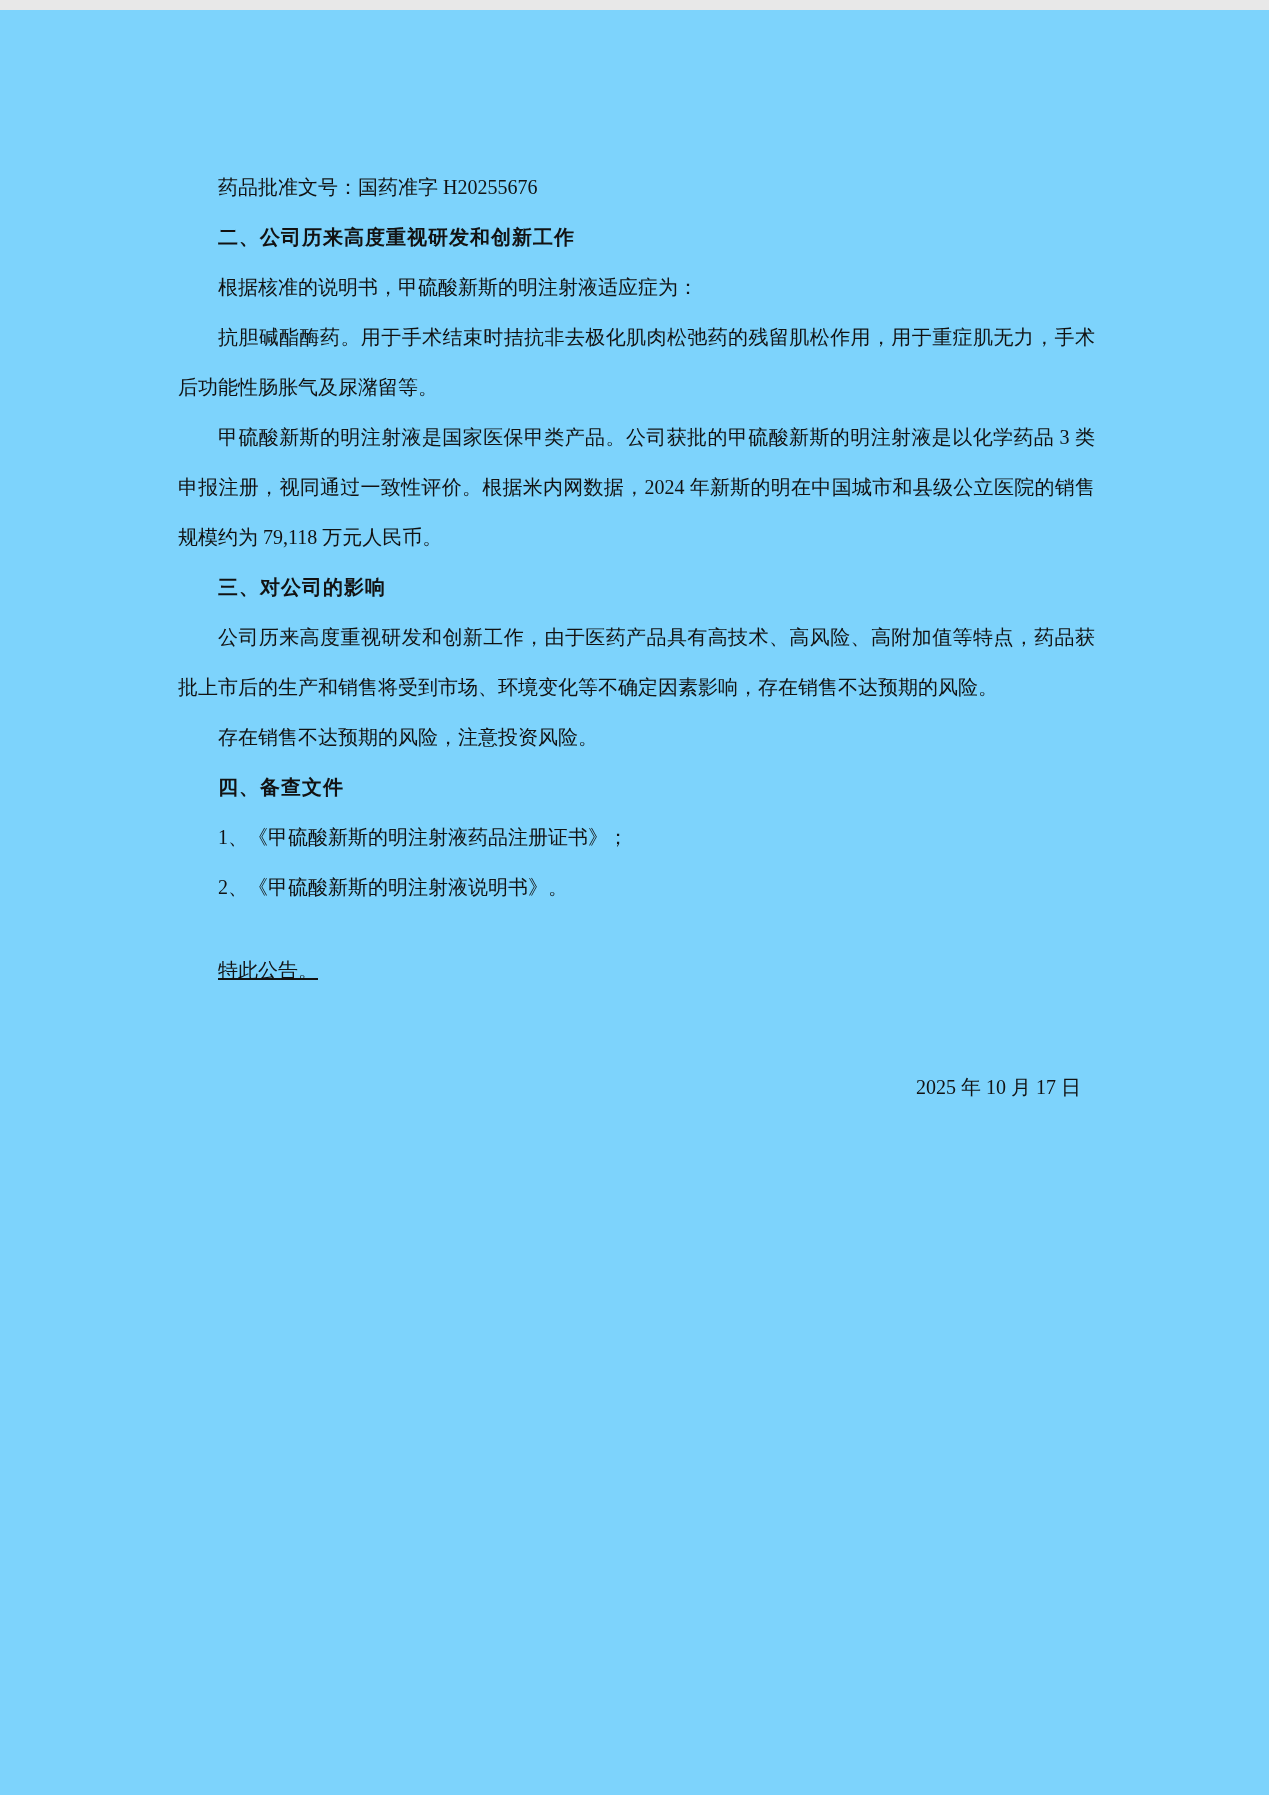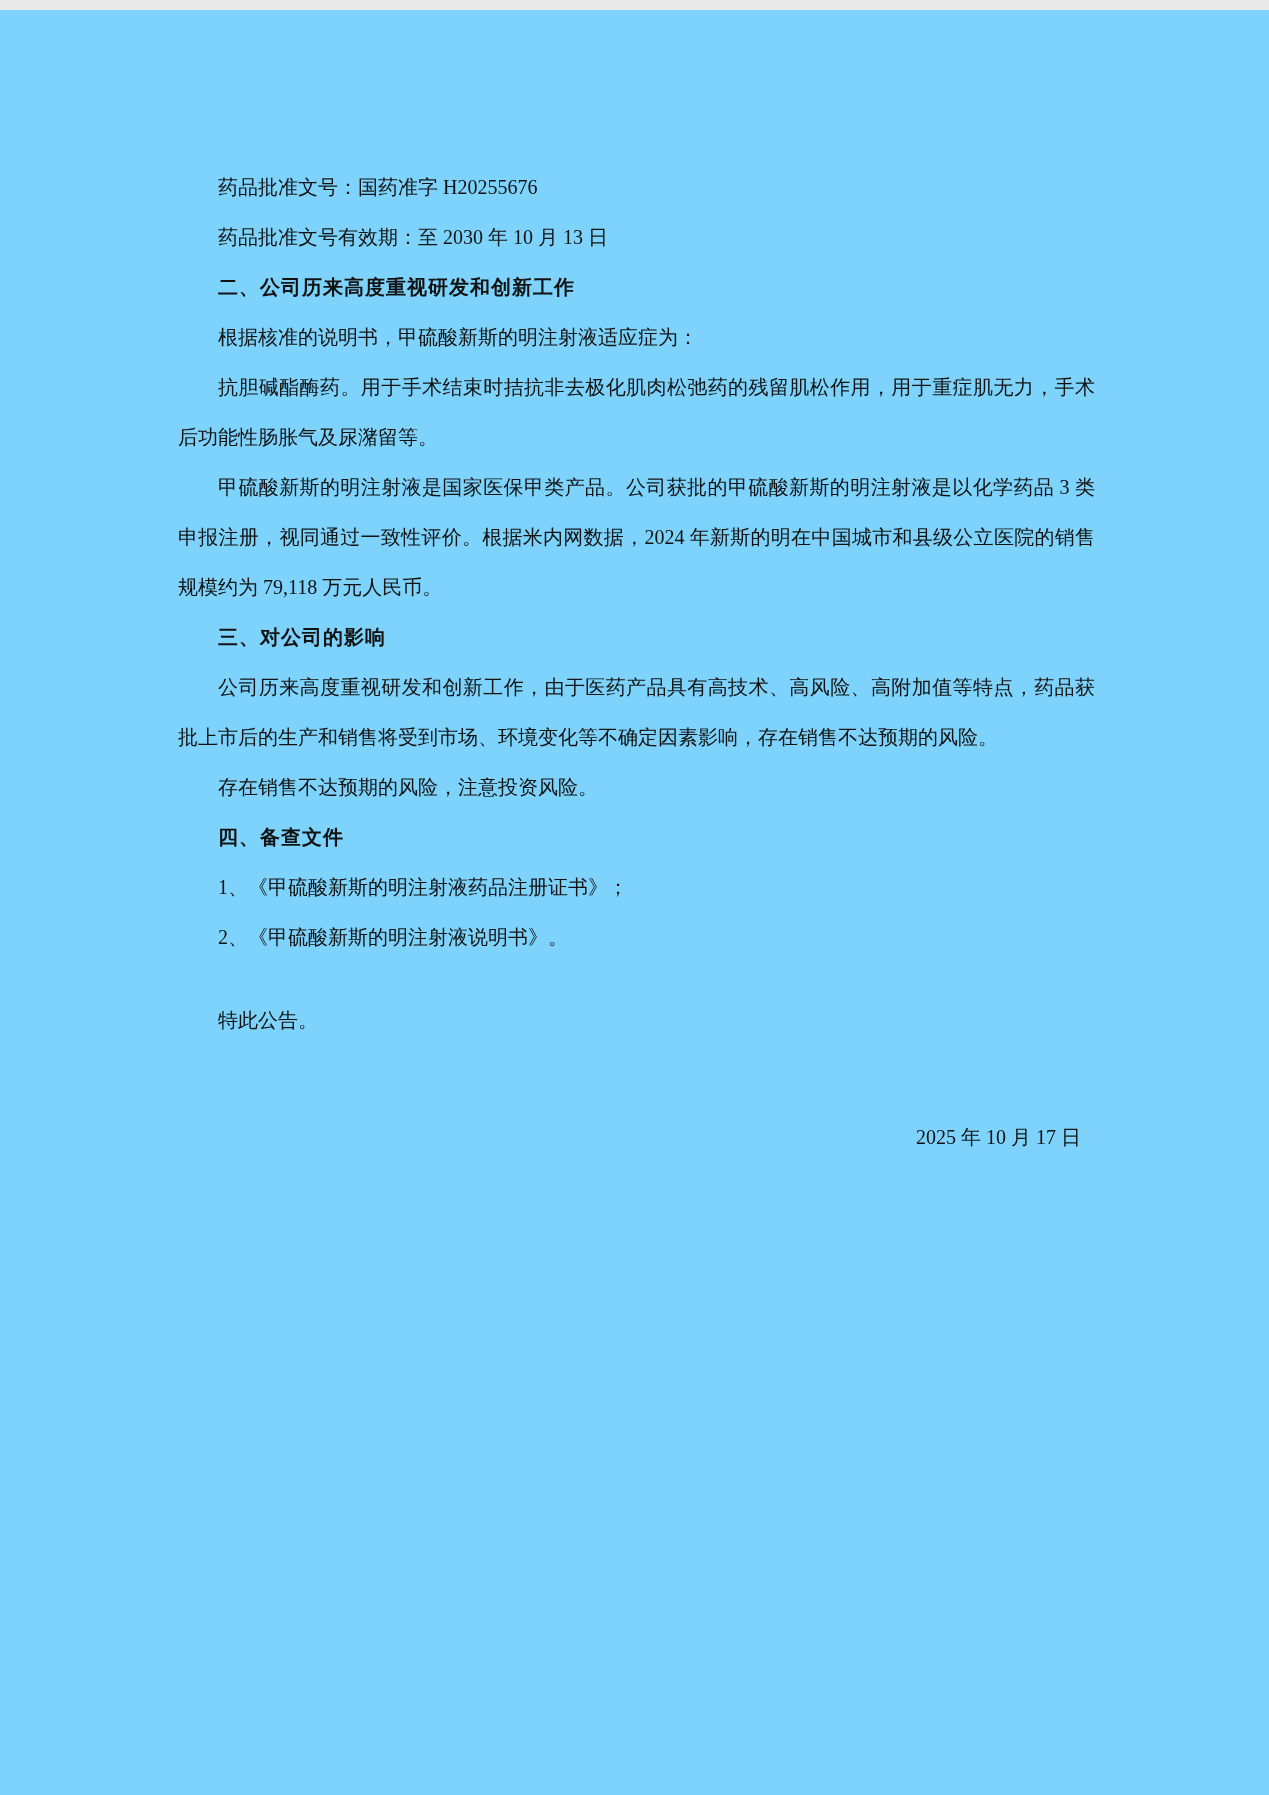--- a/index.html
+++ b/index.html
@@ -24,40 +24,39 @@
   }
   .para.single { text-align: left; }
   .heading {
     margin: 0;
     text-indent: 2em;
     font-weight: bold;
     text-align: left;
     font-family: "Liberation Sans", "DejaVu Sans", sans-serif;
     letter-spacing: 1px;
   }
-  .closing { margin-top: 33px; }
+  .closing { margin-top: 33px; text-decoration: underline; }
   .signature-block {
     margin-top: 67px;
     text-align: right;
   }
   .signature-inner {
     display: inline-block;
     text-align: center;
     margin-right: 14px;
   }
   .signature-company { white-space: nowrap; }
   .signature-date { white-space: nowrap; }
 </style>
 </head>
 <body>
 
 <div class="page">
 
   <p class="para single">药品批准文号：国药准字 H20255676</p>
-  <p class="para single">药品批准文号有效期：至 2030 年 10 月 13 日</p>
 
   <p class="heading">二、公司历来高度重视研发和创新工作</p>
   <p class="para single">根据核准的说明书，甲硫酸新斯的明注射液适应症为：</p>
   <p class="para">抗胆碱酯酶药。用于手术结束时拮抗非去极化肌肉松弛药的残留肌松作用，用于重症肌无力，手术后功能性肠胀气及尿潴留等。</p>
   <p class="para">甲硫酸新斯的明注射液是国家医保甲类产品。公司获批的甲硫酸新斯的明注射液是以化学药品 3 类申报注册，视同通过一致性评价。根据米内网数据，2024 年新斯的明在中国城市和县级公立医院的销售规模约为 79,118 万元人民币。</p>
 
   <p class="heading">三、对公司的影响</p>
   <p class="para">公司历来高度重视研发和创新工作，由于医药产品具有高技术、高风险、高附加值等特点，药品获批上市后的生产和销售将受到市场、环境变化等不确定因素影响，存在销售不达预期的风险。</p>
   <p class="para single">存在销售不达预期的风险，注意投资风险。</p>
 

